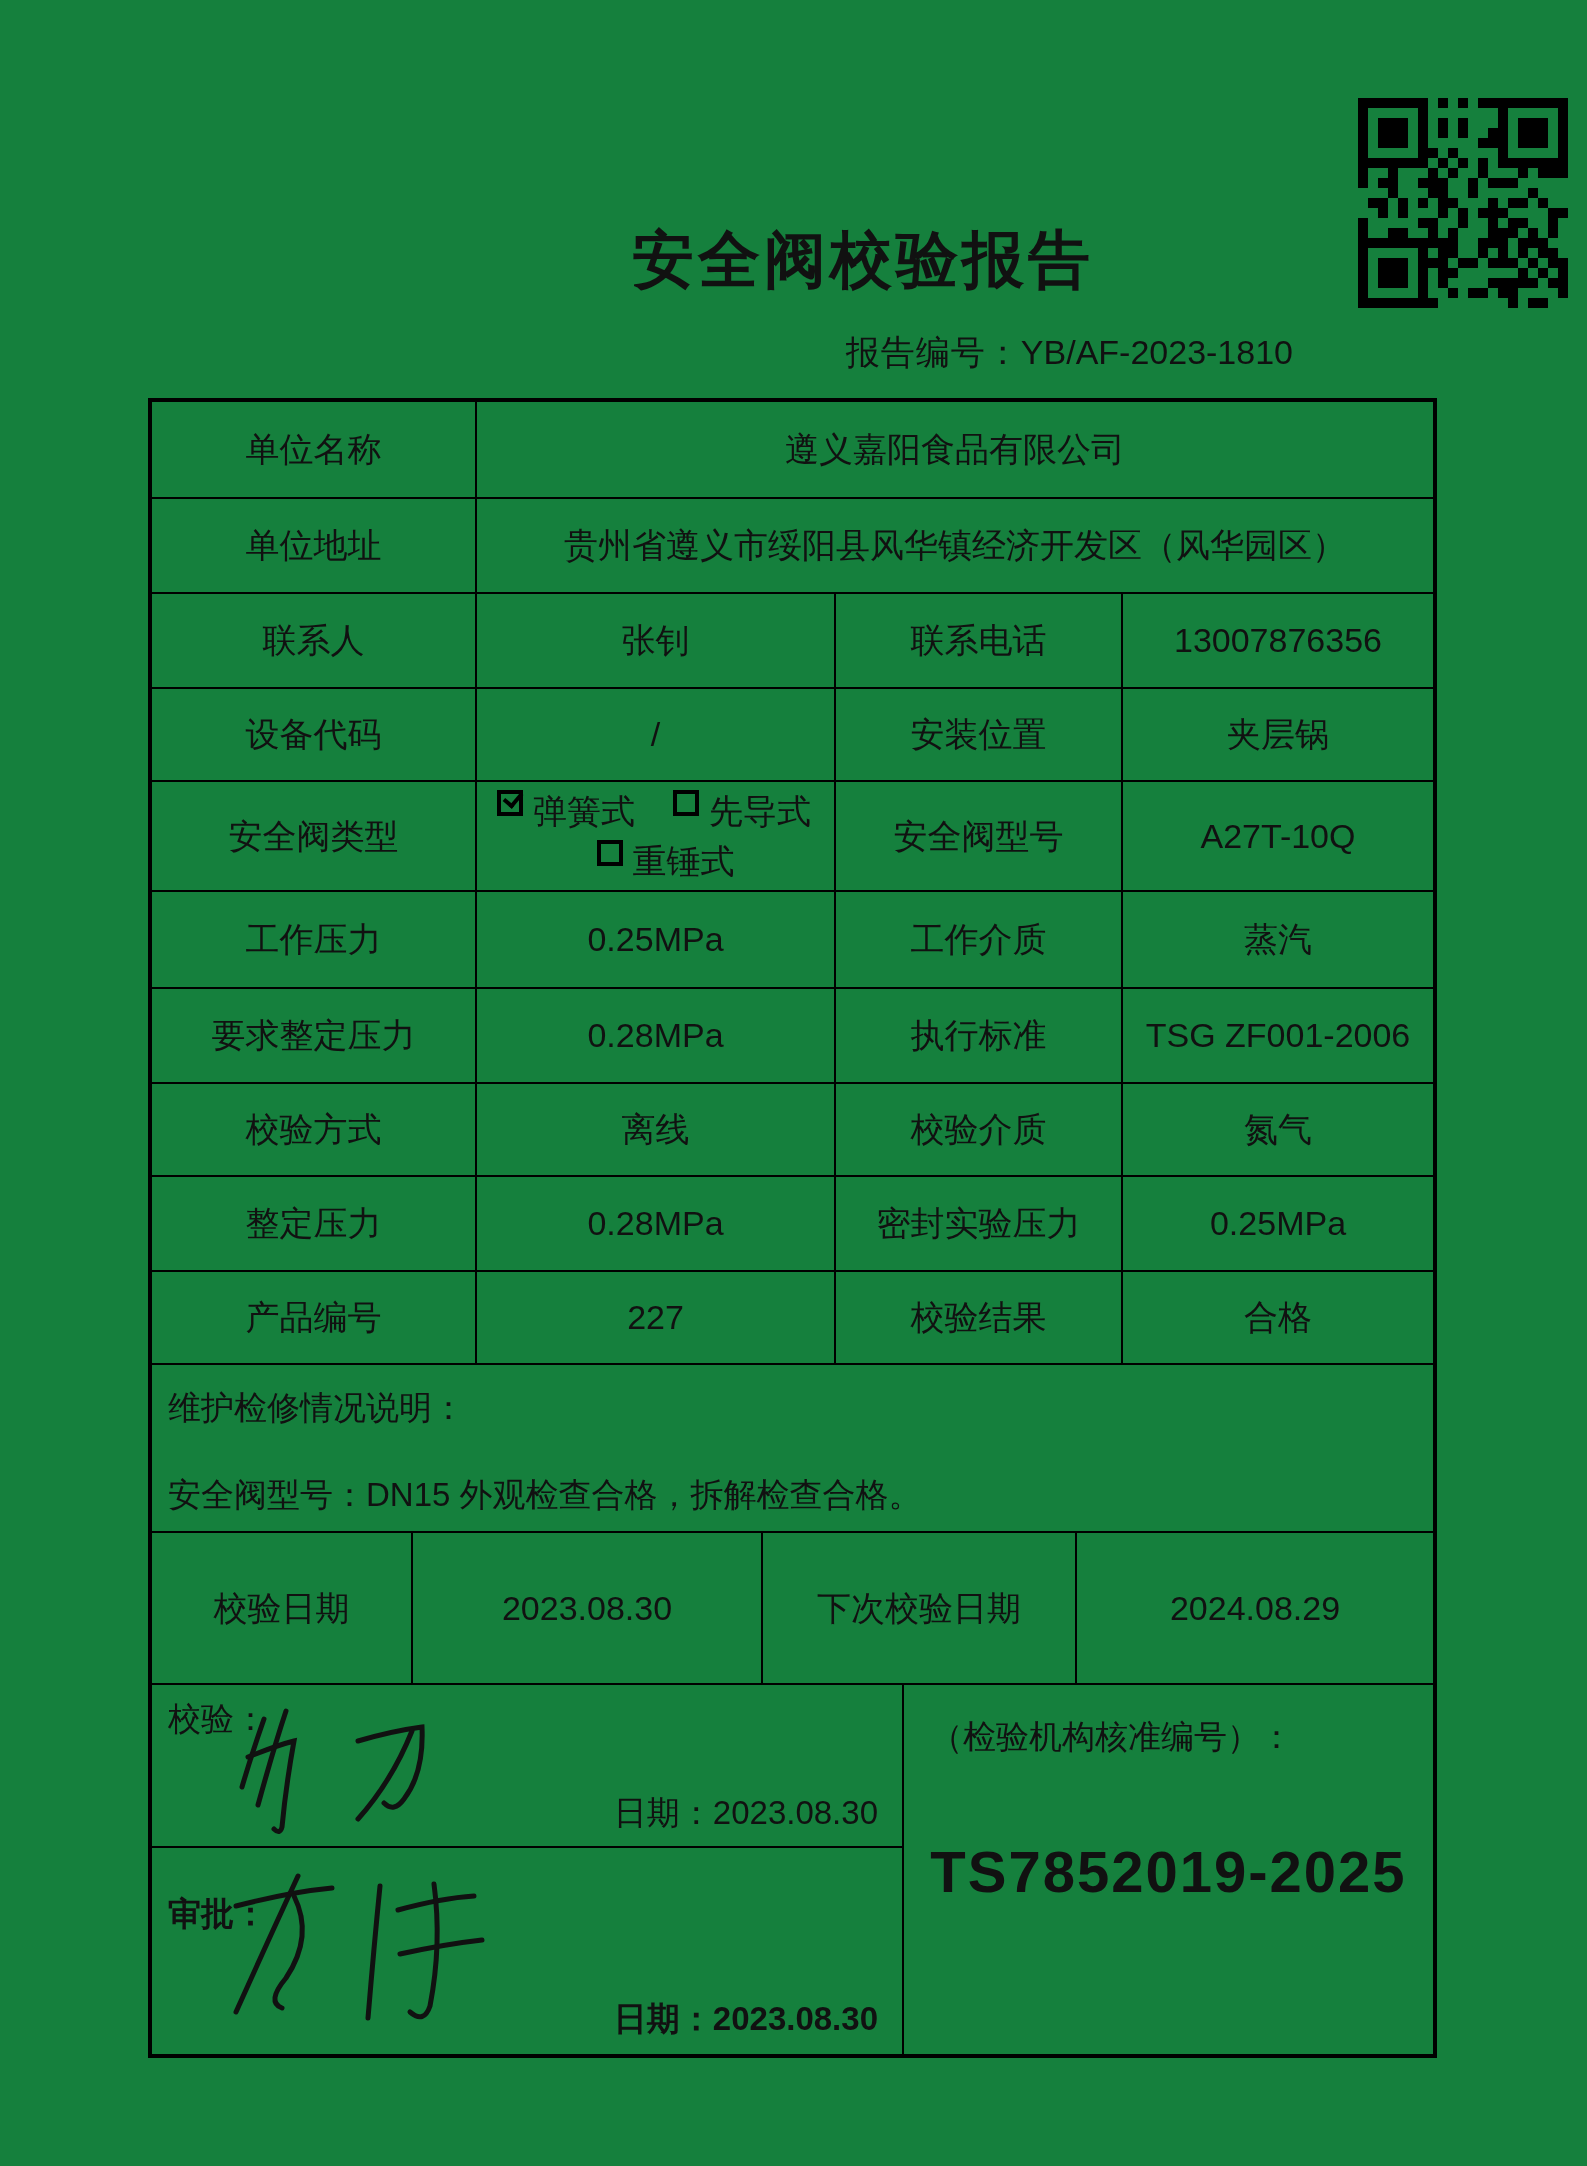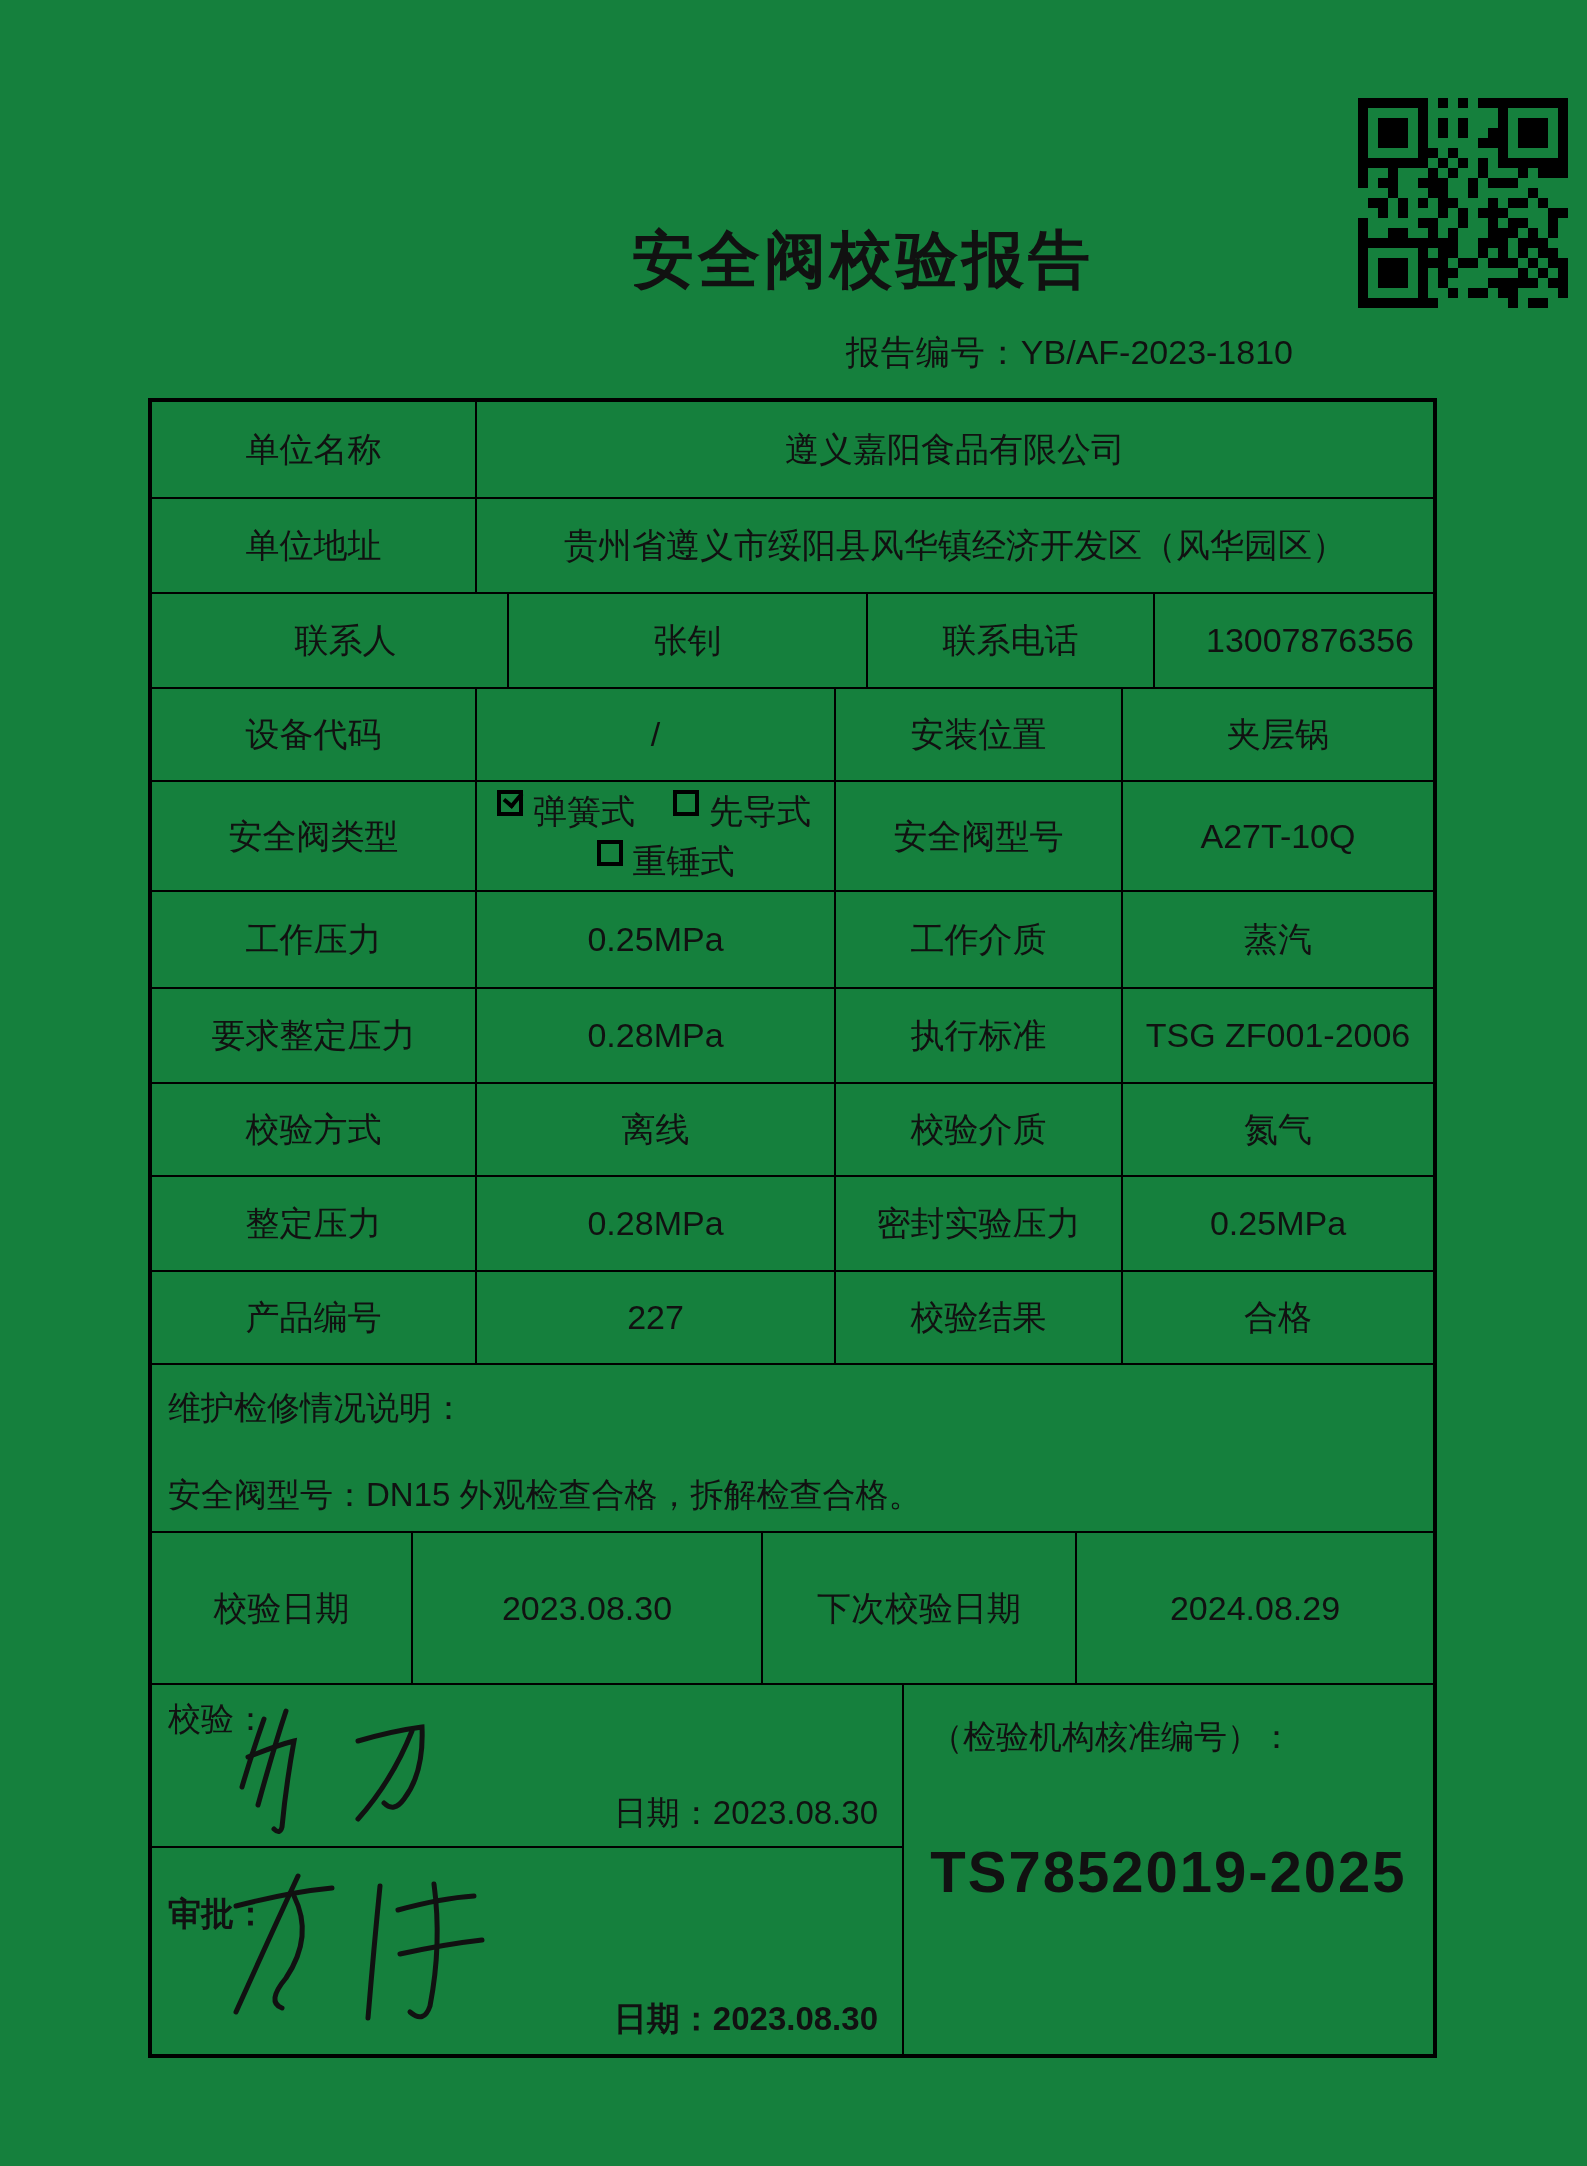--- a/index.html
+++ b/index.html
@@ -327,21 +327,21 @@
     <div class="row cols-span" style="height:95px;">
       <div class="cell">单位名称</div>
       <div class="cell">遵义嘉阳食品有限公司</div>
     </div>
 
     <div class="row cols-span" style="height:93px;">
       <div class="cell">单位地址</div>
       <div class="cell">贵州省遵义市绥阳县风华镇经济开发区（风华园区）</div>
     </div>
 
-    <div class="row cols-main" style="height:93px;padding-left:32px;">
+    <div class="row cols-main" style="height:93px;">
       <div class="cell">联系人</div>
       <div class="cell">张钊</div>
       <div class="cell">联系电话</div>
       <div class="cell num">13007876356</div>
     </div>
 
     <div class="row cols-main" style="height:91px;">
       <div class="cell">设备代码</div>
       <div class="cell">/</div>
       <div class="cell">安装位置</div>

